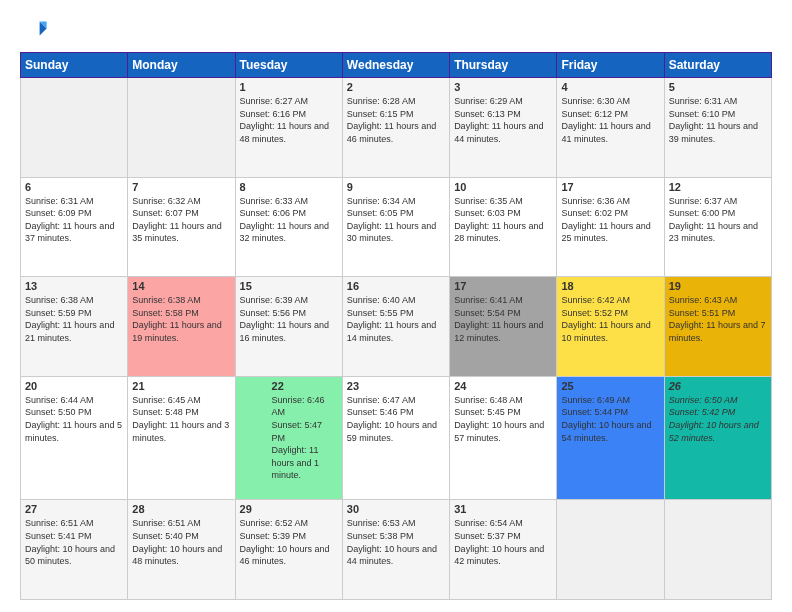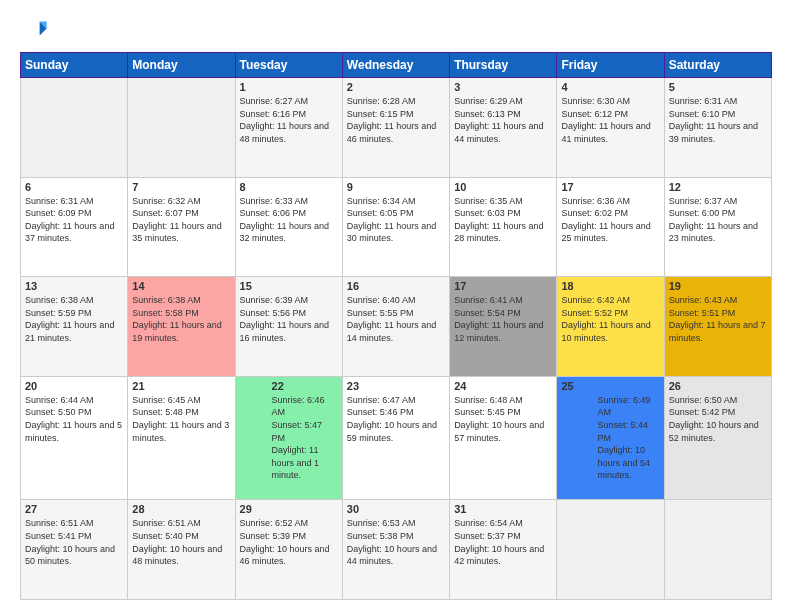--- a/index.html
+++ b/index.html
@@ -273,25 +273,25 @@
 Daylight: 10 hours and 59 minutes.</div>
           </td>
           <td style="background: rgb(255, 255, 255);">
             <span class="day-num">24</span>
             <div class="day-info" style="white-space: pre-line;">Sunrise: 6:48 AM
 Sunset: 5:45 PM
 Daylight: 10 hours and 57 minutes.</div>
           </td>
           <td style="background: #3b82f6;">
             <span class="day-num">25</span>
-            <div class="day-info" style="white-space: pre-line; margin-left: 36px;">Sunrise: 6:49 AM
+            <div class="day-info" style="white-space: pre-line;">Sunrise: 6:49 AM
 Sunset: 5:44 PM
 Daylight: 10 hours and 54 minutes.</div>
           </td>
-          <td style="background: #e5e5e5;">
+          <td style="background: #14b8a6; font-style: italic;">
             <span class="day-num">26</span>
             <div class="day-info" style="white-space: pre-line;">Sunrise: 6:50 AM
 Sunset: 5:42 PM
 Daylight: 10 hours and 52 minutes.</div>
           </td>
         </tr>
         <tr>
           <td style="background: rgb(245, 245, 245);">
             <span class="day-num">27</span>
             <div class="day-info" style="white-space: pre-line;">Sunrise: 6:51 AM

